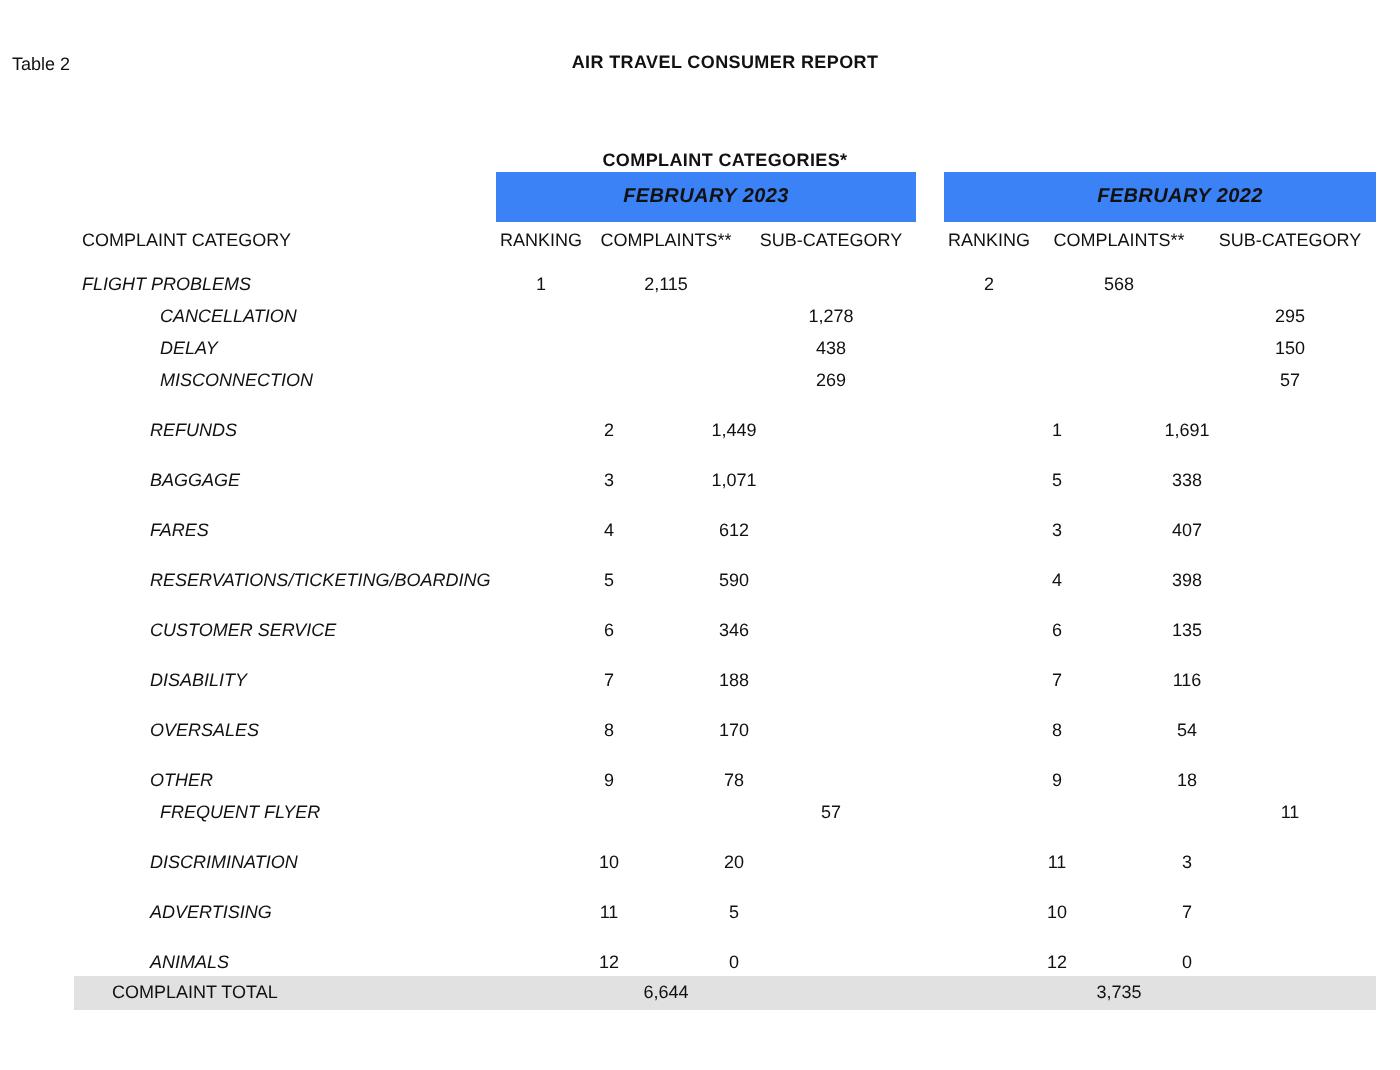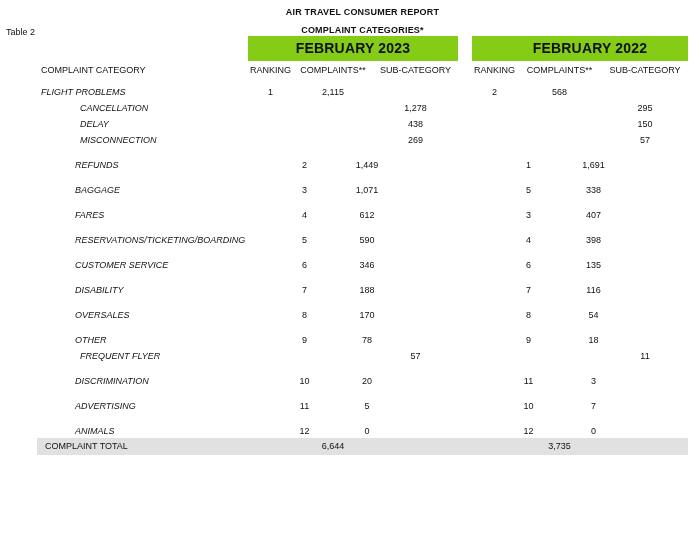--- a/index.html
+++ b/index.html
@@ -8,55 +8,56 @@
     background: #ffffff;
     font-family: "Liberation Sans", "DejaVu Sans", sans-serif;
     color: #111;
     overflow: hidden;
   }
   .page { position: relative; width: 700px; height: 535px; }
 
   .content { margin-left: 37px; margin-right: 12px; }
 
   .report-title {
-    padding-top: 6px;
+    padding-top: 25px;
     text-align: center;
     font-size: 9px;
     font-weight: bold;
     letter-spacing: .2px;
     line-height: 12px;
   }
   .table-label {
     position: absolute;
     left: 6px; top: 27px;
     font-size: 9px;
     line-height: 11px;
   }
   .table-title {
-    margin-top: 6px;
+    margin-top: 37px;
     text-align: center;
     font-size: 9px;
     font-weight: bold;
     letter-spacing: .2px;
     line-height: 12px;
   }
 
   .grid {
     display: grid;
     grid-template-columns: 211px 45px 80px 85px 14px 45px 85px 86px;
   }
 
   .band-row { height: 25px; }
   .band {
-    background: #84cc16;
+    background: #3b82f6;
     text-align: center;
-    font-size: 14px;
+    font-size: 10px;
     font-weight: bold;
     line-height: 25px;
     letter-spacing: .2px;
+    font-style: italic;
   }
   .band-2023 { grid-column: 2 / 5; }
   .band-2022 { grid-column: 6 / 9; padding-left: 20px; }
 
   .colhead-row {
     margin-top: 3px;
     height: 13px;
     line-height: 13px;
     font-size: 9px;
   }
@@ -75,21 +76,21 @@
   .row.first { margin-top: 9px; }
   .row.main { margin-top: 12px; margin-left: 34px; }
   .row.sub { margin-top: 3px; }
 
   .total-row {
     height: 17px;
     line-height: 17px;
     font-size: 9px;
     background: #e1e1e1;
   }
-  .total-row .cat { padding-left: 8px; }
+  .total-row .cat { padding-left: 19px; }
 
   .footnotes {
     margin-left: 5px;
     margin-top: 22px;
     font-size: 9px;
     line-height: 11px;
   }
 </style>
 </head>
 <body>

